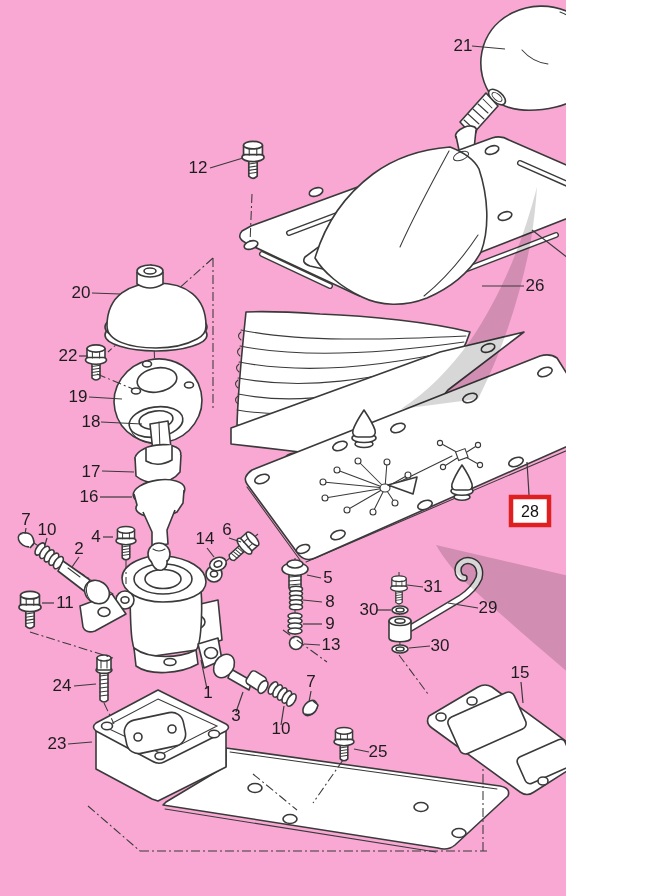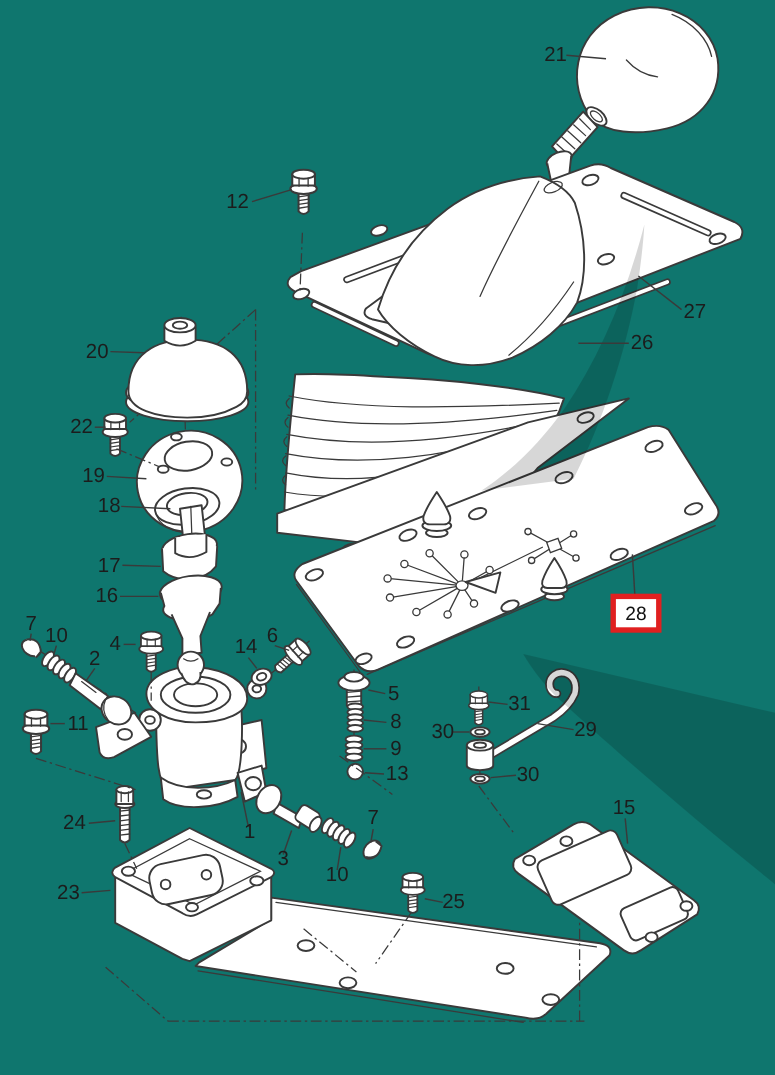--- a/index.html
+++ b/index.html
@@ -1,16 +1,16 @@
 <!DOCTYPE html>
 <html><head>
 <meta charset="utf-8">
 <style>
   html,body{margin:0;padding:0;background:#ffffff;}
-  .stage{position:relative;width:646px;height:896px;background:#0f766e;overflow:hidden;}
+  .stage{position:relative;width:566px;height:896px;background:#f9a8d4;overflow:hidden;}
   svg{display:block;}
   text.callout{font-family:"Liberation Sans","DejaVu Sans",sans-serif;font-size:17px;fill:#1c1c1c;}
   text.callout-hl{font-family:"Liberation Sans","DejaVu Sans",sans-serif;font-size:16px;fill:#111;}
   .lnw{stroke:#3a3a3a;fill:#ffffff;stroke-width:1.6;stroke-linejoin:round;}
   .thin{stroke:#3a3a3a;fill:none;stroke-width:1.05;stroke-linecap:round;}
   .leader{stroke:#3a3a3a;fill:none;stroke-width:1.2;}
   .axis{stroke:#3a3a3a;fill:none;stroke-width:1.05;stroke-dasharray:9 3 2 3;}
   .shade{fill:#000000;opacity:0.155;}
 </style>
 </head>

